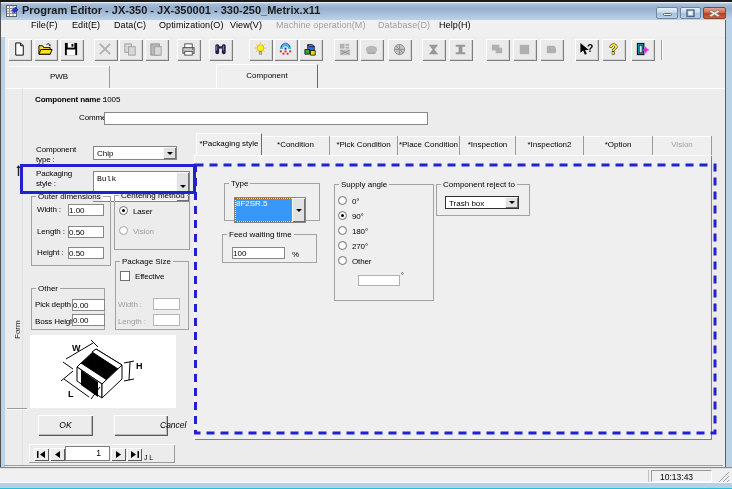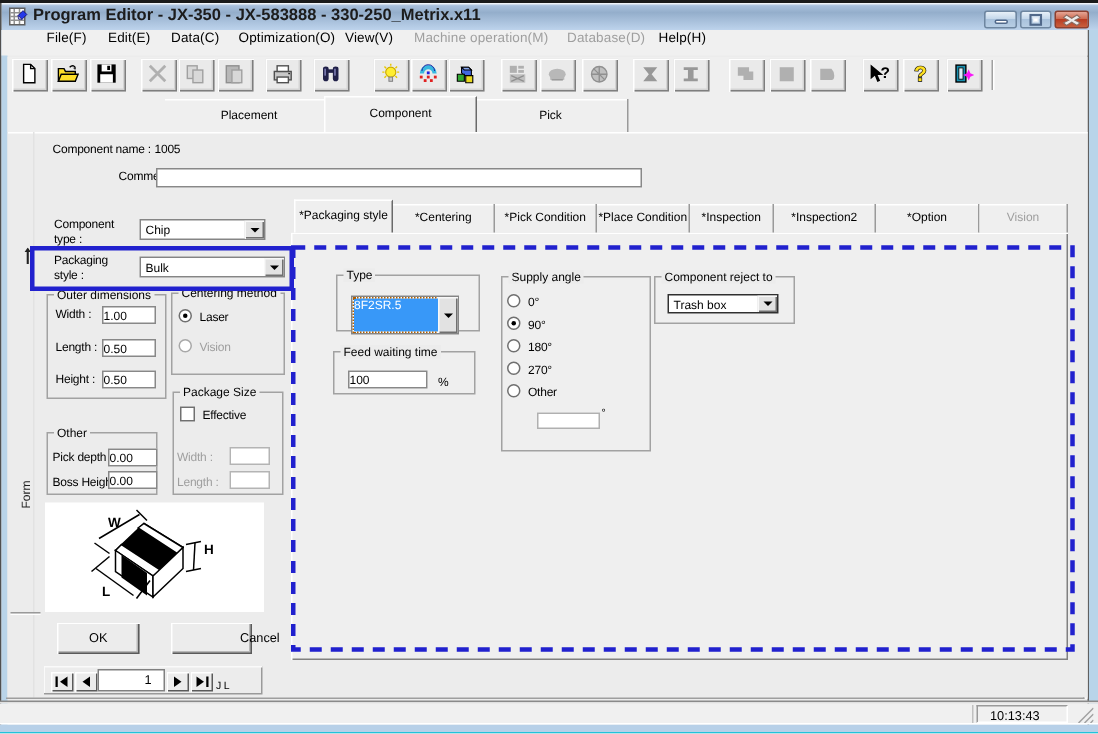--- a/index.html
+++ b/index.html
@@ -59,21 +59,21 @@
 .radio.dis { border-color:#a8a8a8; }
 .check { position:absolute; width:10px; height:10px; background:#fff; border:1px solid #707070; }
 
 #bluerect { left:20px; top:164px; width:176px; height:30px; border:3px solid #2121ce; z-index:5; }
 
 .stab { position:absolute; top:136px; height:19px; font-size:8px; text-align:center; border-right:1px solid #9a9a9a; box-shadow: inset 0 1px 0 #ffffff; line-height:18px; background:#efefef; white-space:nowrap; overflow:hidden; }
 #stab-sel { position:absolute; top:133px; height:22px; font-size:8px; text-align:center; line-height:20px; background:#efefef; border-left:1px solid #ffffff; border-top:1px solid #ffffff; border-right:1px solid #6a6a6a; z-index:4; white-space:nowrap; }
 #subpage { left:194px; top:155px; width:518px; height:285px; background:#efefef; box-shadow: inset 0 1px 0 #ffffff, inset 1px 0 0 #ffffff, inset -1px -1px 0 #808080; }
 
 .btn { position:absolute; background:#ececec; font-size:8.5px; text-align:center;
-  box-shadow: inset 1px 1px 0 #ffffff, inset -1px -1px 0 #5a5a5a, inset -2px -2px 0 #b8b8b8; }
+  box-shadow: inset 1px 1px 0 #ffffff, inset -1px -1px 0 #5a5a5a, inset -2px -2px 0 #b8b8b8; font-style: italic; }
 
 #nav { left:29px; top:444px; width:146px; height:19px; background:#ececec; box-shadow: inset 0 1px 0 #fafafa, inset -1px -1px 0 #9a9a9a, inset 1px 0 0 #fafafa; }
 .navbtn { position:absolute; width:15px; height:13px; background:#ececec;
   box-shadow: inset 1px 1px 0 #ffffff, inset -1px -1px 0 #5a5a5a; }
 .navbtn svg { position:absolute; left:2px; top:2px; }
 #navfield { background:#fff; border:1px solid #808080; font-size:8.5px; text-align:right; padding:1px 8px 0 0; }
 
 #groove1 { left:4px; top:465px; width:719px; height:1px; background:#9e9e9e; }
 #groove2 { left:0px; top:467px; width:732px; height:1px; background:#8a8a8a; box-shadow:0 1px 0 #e0e0e0; }
 #statusbar { left:0px; top:469px; width:732px; height:13px; background:#f0f0f0; box-shadow:0 1px 0 #ffffff; }
@@ -101,21 +101,21 @@
 <line x1="1" y1="7" x2="10" y2="7" stroke="#909090" stroke-width="1"></line>
 <line x1="1" y1="9.5" x2="10" y2="9.5" stroke="#909090" stroke-width="1"></line>
 <line x1="3.5" y1="2" x2="3.5" y2="12" stroke="#909090" stroke-width="1"></line>
 <line x1="7" y1="2" x2="7" y2="12" stroke="#909090" stroke-width="1"></line>
 <g transform="rotate(-45 9 6)">
         <rect x="6.7" y="4.2" width="4.6" height="3.6" fill="#2438e8" stroke="#101080" stroke-width="0.6"></rect>
         <polygon points="6.7,4.2 5.2,6 6.7,7.8" fill="#e8e8f4" stroke="#101080" stroke-width="0.5"></polygon>
       </g>
 </svg>
 </div>
-<div class="abs" id="title-text">Program Editor - JX-350 - JX-583888 - 330-250_Metrix.x11</div>
+<div class="abs" id="title-text">Program Editor - JX-350 - JX-350001 - 330-250_Metrix.x11</div>
 <div class="abs winbtn" id="btn-min"><svg width="20" height="10">
       <rect x="6.5" y="5.5" width="8" height="2" fill="#fff" stroke="#50688a" stroke-width="1" rx="1"></rect>
     </svg></div>
 <div class="abs winbtn" id="btn-max"><svg width="19" height="10">
       <rect x="6" y="2" width="7" height="6.5" fill="none" stroke="#50688a" stroke-width="1.4"></rect>
       <rect x="8" y="4" width="3" height="2.5" fill="#fff" stroke="#e8eef6" stroke-width="1"></rect>
     </svg></div>
 <div class="abs winbtn" id="btn-close"><svg width="21" height="10">
       <path d="M7 2 L10.5 4.2 L14 2 L16 3.8 L12.6 5.5 L16 7.2 L14 9 L10.5 6.8 L7 9 L5 7.2 L8.4 5.5 L5 3.8 Z" fill="#ececec" stroke="#8a6a60" stroke-width="0.7"></path>
     </svg></div>
@@ -291,43 +291,42 @@
       <svg width="15" height="15" viewBox="0 0 16 16">
         <rect x="2.5" y="1.5" width="7" height="12" fill="#1890b0" stroke="#000" stroke-width="1"></rect>
         <rect x="4.5" y="3.5" width="3" height="8" fill="#d8f0f8" stroke="#000" stroke-width="0.6"></rect>
         <path d="M11.5 4.5 L12.7 7.3 L15.5 8.5 L12.7 9.7 L11.5 12.5 L10.3 9.7 L7.5 8.5 L10.3 7.3 Z" fill="#f818f8"></path>
       </svg>
     </div>
     <div style="position: absolute; left: 656px; top: 2px; width: 1px; height: 20px; background: rgb(160, 160, 160); box-shadow: rgb(255, 255, 255) 1px 0px 0px;"></div>
   </div>
 
 <div class="abs" id="tabbar">
-  <div class="mtab" style="left:105px; width:113px;">Placement</div>
-  <div class="mtab" style="left:311px; width:103px;">Pick</div>
+  <div class="mtab" style="left:4px; width:101px;">PWB</div>
   <div id="mtab-sel" style="left:211px; width:102px;">Component</div>
 </div>
 
 <div class="abs" id="mainpanel"></div>
 <div class="abs" id="leftstrip-line"></div>
 <div class="abs" id="form-vert">Form</div>
 <div class="abs" id="splitter"></div>
 
-<div class="lbl" style="left:35px; top:95px;">Component name :</div>
+<div class="lbl" style="left:35px; top:95px;font-weight:bold;">Component name :</div>
 <div class="lbl" style="left:103px; top:95px;">1005</div>
 <div class="lbl" style="left:35px; top:113px;margin-left:44px;">Comment :</div>
 <div class="field" style="left:104px; top:112px; width:324px; height:13px;"></div>
 
 <div class="lbl" style="left:36px; top:145px; line-height:10px;">Component<br>type :</div>
 <div class="combo" style="left:93px; top:146px; width:84px; height:14px;">
     <span class="txt">Chip</span>
     <span class="cbtn"></span>
     <span class="arr"></span>
   </div>
 <div class="lbl" style="left:36px; top:169px; line-height:10px;">Packaging<br>style :</div>
-<div class="combo" style="left:93px; top:171px; width:97px; height:14px;">
+<div class="combo" style="left:93px; top:171px; width:97px; height:31px;font-family:Liberation Mono, monospace;">
     <span class="txt">Bulk</span>
     <span class="cbtn"></span>
     <span class="arr"></span>
   </div>
 <div class="abs" id="bluerect"></div>
 <svg class="abs" style="left:16px; top:165px;" width="5" height="11" viewBox="0 0 5 11">
     <path d="M2.5 0 L4.6 3 L3.2 3 L3.2 11 L1.8 11 L1.8 3 L0.4 3 Z" fill="#222"></path>
   </svg>
 
 <div class="group" style="left:31px; top:196px; width:80px; height:70px;">
@@ -414,21 +413,21 @@
   </div>
 <div class="navbtn" style="left:127px; top:448px;">
     <svg width="11" height="9" viewBox="0 0 11 9">
       <path d="M2 1 L7 4.5 L2 8 Z" fill="#000"></path>
       <rect x="8.5" y="1" width="1.5" height="7" fill="#000"></rect>
     </svg>
   </div>
 <div class="lbl" style="left:144px; top:454px; font-size:7px;">J L</div>
 
 <div class="abs" id="subpage"></div>
-<div class="stab" style="left:262px; width:68px;">*Centering</div>
+<div class="stab" style="left:262px; width:68px;">*Condition</div>
 <div class="stab" style="left:330px; width:68px;">*Pick Condition</div>
 <div class="stab" style="left:398px; width:62px;">*Place Condition</div>
 <div class="stab" style="left:460px; width:56px;">*Inspection</div>
 <div class="stab" style="left:516px; width:68px;">*Inspection2</div>
 <div class="stab" style="left:584px; width:69px;">*Option</div>
 <div class="stab" style="left:653px; width:59px; color:#9f9f9f;">Vision</div>
 <div id="stab-sel" style="left:196px; width:66px;">*Packaging style</div>
 <svg class="abs" style="left:0; top:0; z-index:6; pointer-events:none;" width="732" height="489">
   <rect x="195.5" y="165" width="519.5" height="268" fill="none" stroke="#2121ce" stroke-width="3" stroke-dasharray="8 6"></rect>
 </svg>

